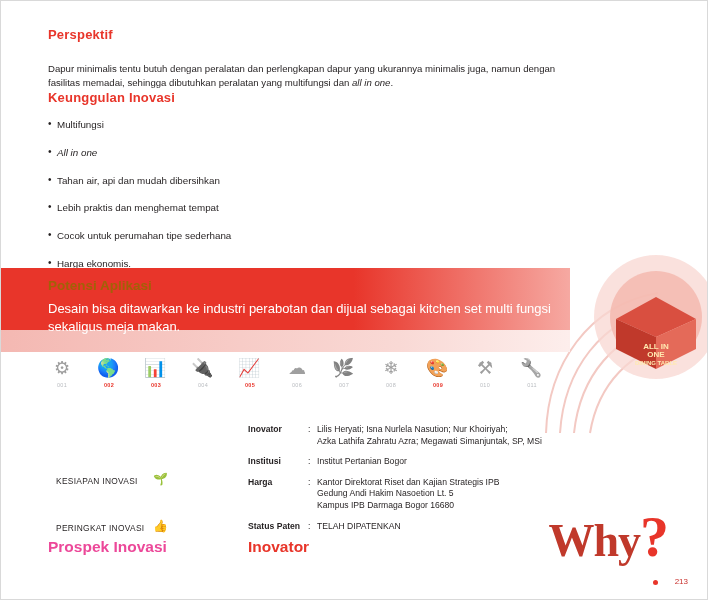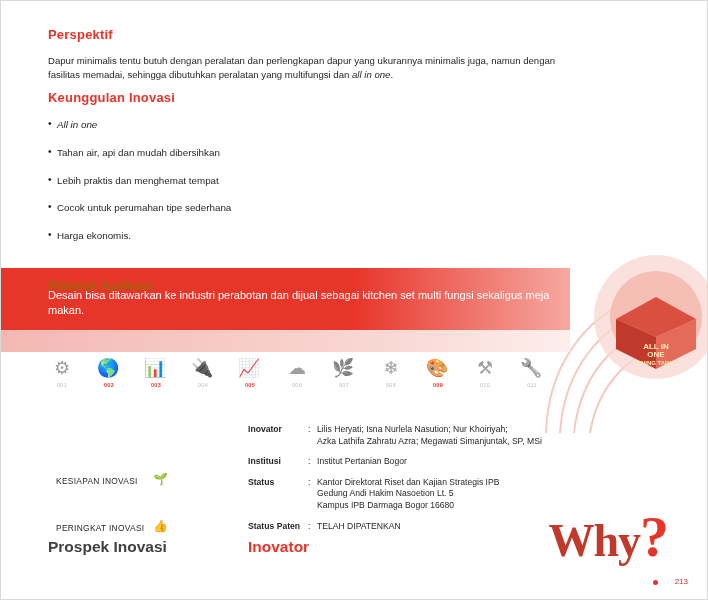--- a/index.html
+++ b/index.html
@@ -39,21 +39,21 @@
     font-weight: bold;
     letter-spacing: 0.2px;
   }
   #perspektif-block {
     position: absolute;
     left: 48px;
     top: 27px;
     width: 530px;
   }
   #perspektif-body {
-    margin-top: 12px;
+    margin-top: 20px;
     font-size: 9.6px;
     line-height: 1.42;
     color: #231f20;
   }
   #perspektif-body em { font-style: italic; }
 
   #keunggulan-block {
     position: absolute;
     left: 48px;
     top: 90px;
@@ -94,23 +94,23 @@
     position: absolute;
     left: 48px;
     top: 278px;
     font-size: 13.5px;
     font-weight: bold;
     color: #a16207;
   }
   #potensi-body {
     position: absolute;
     left: 48px;
-    top: 288px;
+    top: 300px;
     width: 512px;
-    font-size: 11px;
+    font-size: 13px;
     color: #ffffff;
     line-height: 1.35;
   }
   #pink-bar {
     position: absolute;
     left: 0;
     top: 330px;
     width: 570px;
     height: 22px;
     background: linear-gradient(90deg, #f4b8b2 0%, #f9d9d5 70%, #fdeeec 100%);
@@ -182,21 +182,21 @@
     color: #e8352a;
   }
 
   
   #prospek-heading {
     position: absolute;
     left: 48px;
     top: 538px;
     font-size: 15.5px;
     font-weight: bold;
-    color: #404040;
+    color: #ec4899;
   }
   .meter-row {
     position: absolute;
     left: 48px;
     width: 190px;
     height: 18px;
     font-size: 8.4px;
     color: #231f20;
     letter-spacing: 0.3px;
   }
@@ -286,20 +286,21 @@
   <div id="perspektif-block">
     <div class="sec-title">Perspektif</div>
     <div id="perspektif-body">
       <span>Dapur minimalis tentu butuh dengan peralatan dan perlengkapan dapur yang ukurannya minimalis juga, namun dengan fasilitas memadai, sehingga dibutuhkan peralatan yang multifungsi dan </span><em>all in one</em><span>.</span>
     </div>
   </div>
 
   <div id="keunggulan-block">
     <div class="sec-title">Keunggulan Inovasi</div>
     <ul class="bullets" id="keunggulan-list">
+        <li>Multifungsi</li>
         <li class="ital">All in one</li>
         <li>Tahan air, api dan mudah dibersihkan</li>
         <li>Lebih praktis dan menghemat tempat</li>
         <li>Cocok untuk perumahan tipe sederhana</li>
         <li>Harga ekonomis.</li>
       </ul>
   </div>
 
   <div id="potensi-banner"></div>
   <div id="pink-bar"></div>
@@ -363,21 +364,21 @@
         </div>
       </div>
       <div class="info-row">
         <div class="info-label">Institusi</div>
         <div class="info-colon">:</div>
         <div class="info-value">
           <div>Institut Pertanian Bogor</div>
         </div>
       </div>
       <div class="info-row">
-        <div class="info-label">Status</div>
+        <div class="info-label">Harga</div>
         <div class="info-colon">:</div>
         <div class="info-value">
           <div>Kantor Direktorat Riset dan Kajian Strategis IPB</div>
           <div>Gedung Andi Hakim Nasoetion Lt. 5</div>
           <div>Kampus IPB Darmaga Bogor 16680</div>
         </div>
       </div>
       <div class="info-row">
         <div class="info-label">Status Paten</div>
         <div class="info-colon">:</div>

